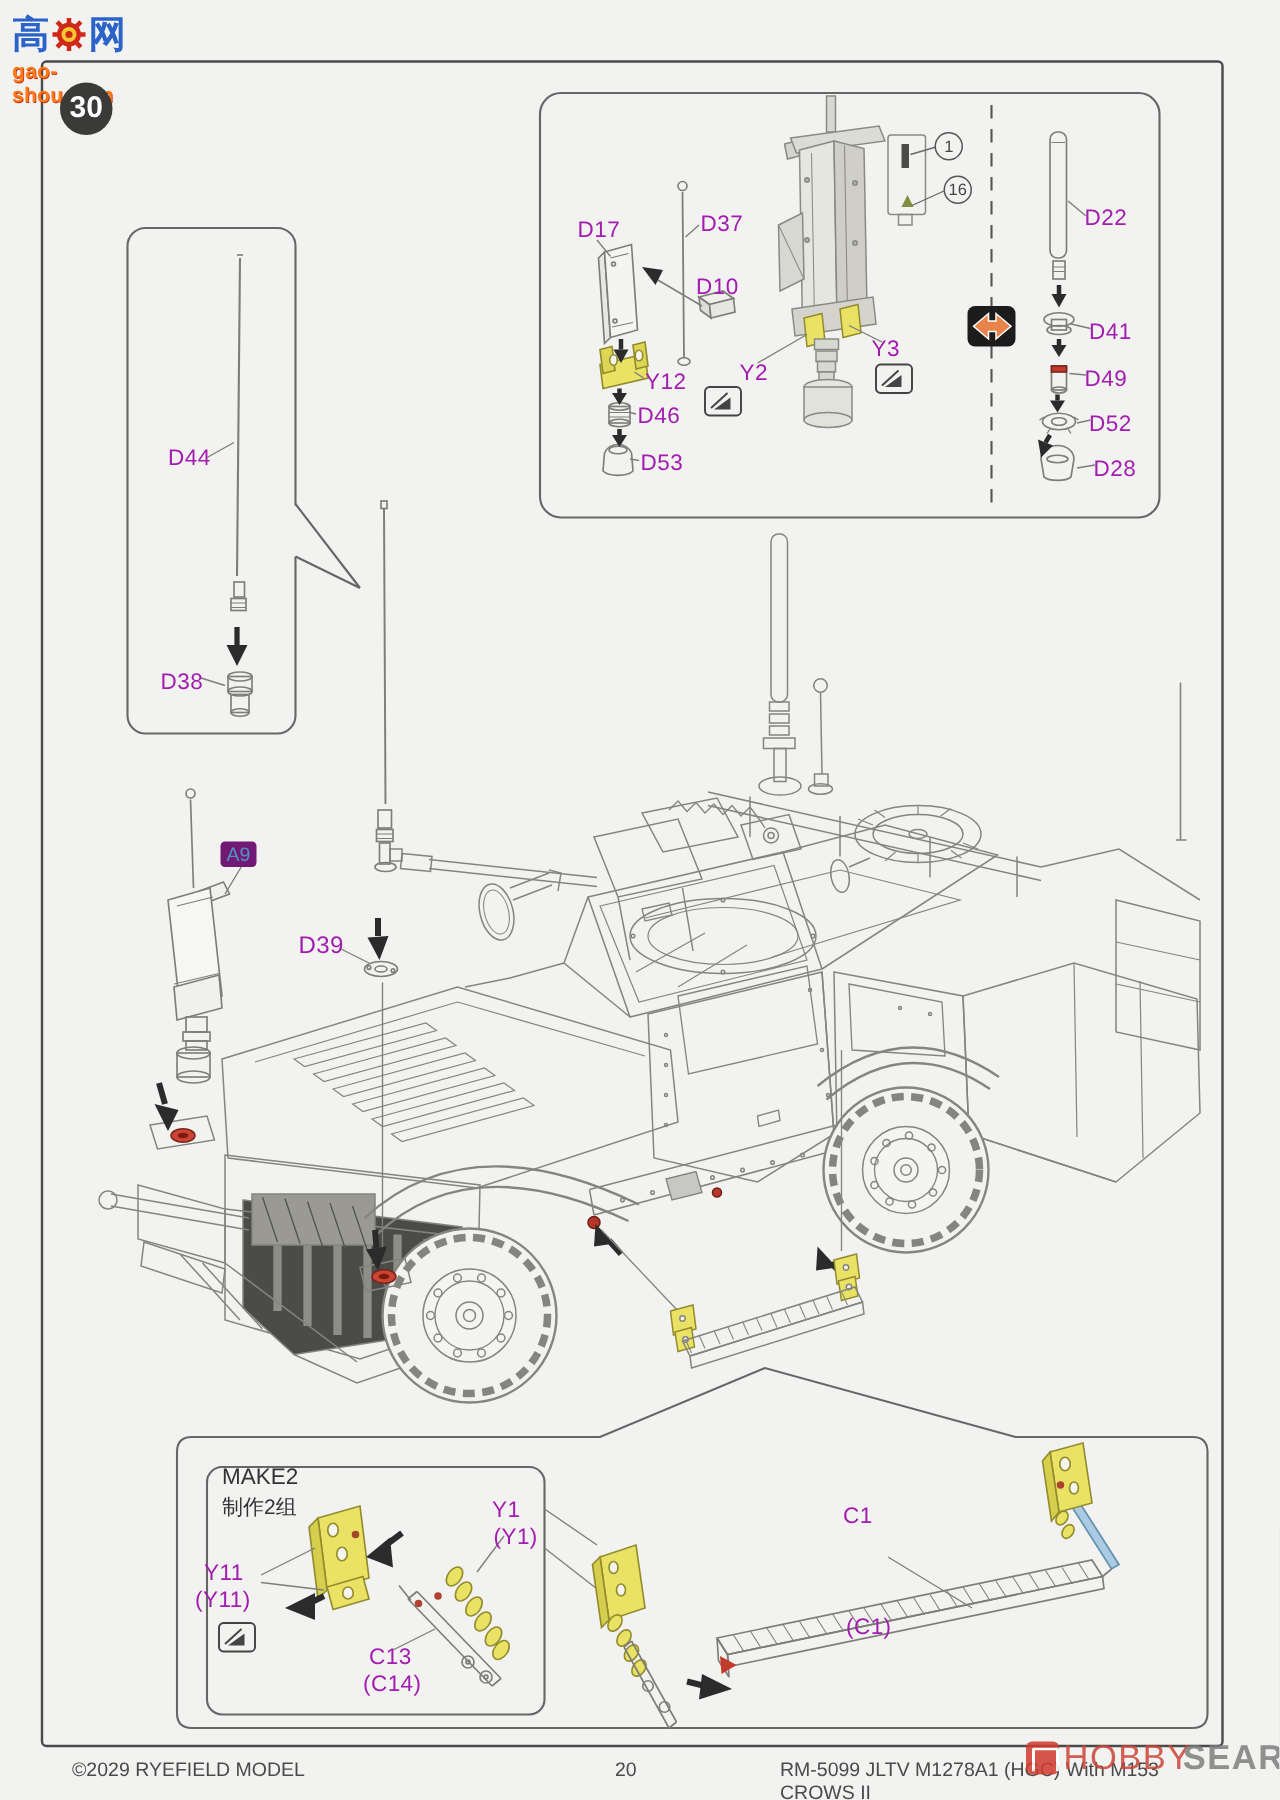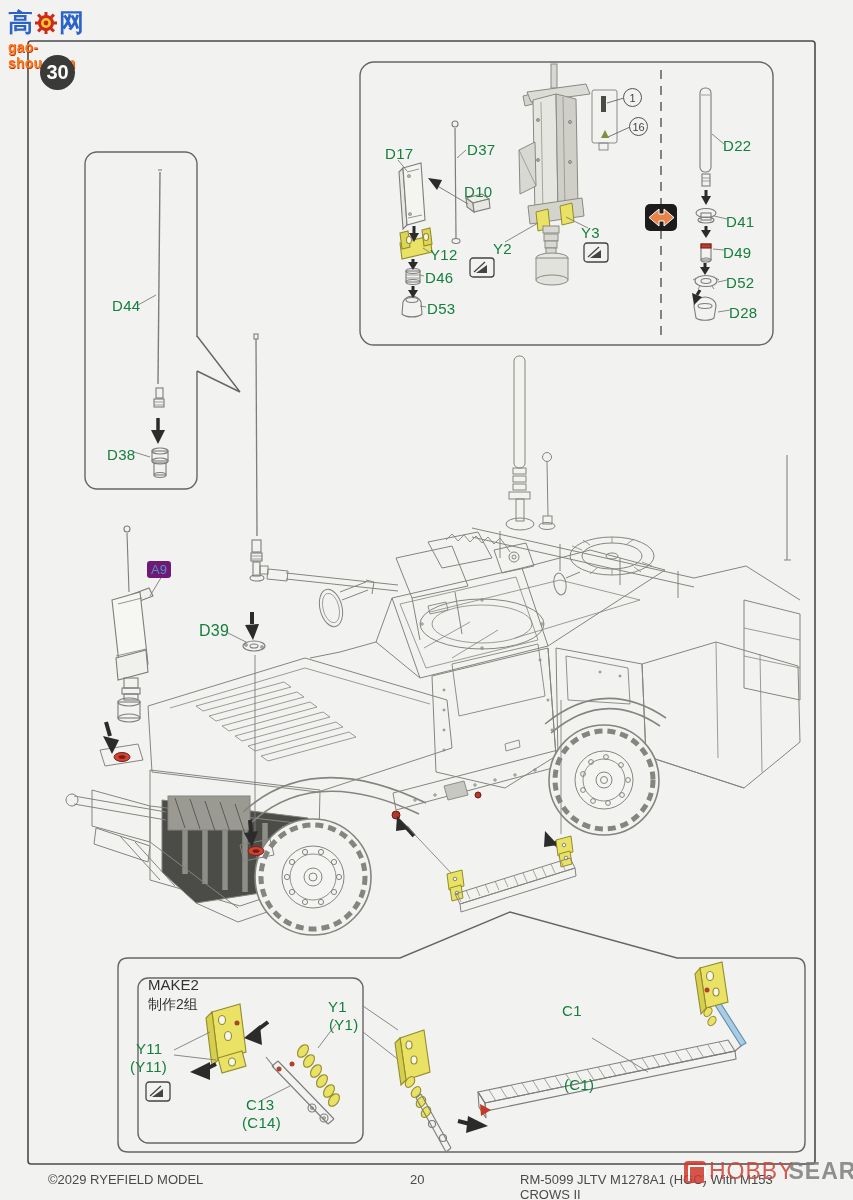--- a/index.html
+++ b/index.html
@@ -1,19 +1,19 @@
 <!DOCTYPE html>
 <html><head>
 <meta charset="utf-8">
 <style>
   html,body{margin:0;padding:0;background:#e8e8e6;}
   .page{position:relative;width:853px;height:1200px;background:#f2f2f0;overflow:hidden;
         font-family:"Liberation Sans","DejaVu Sans",sans-serif;}
   svg.art{position:absolute;left:0;top:0;width:853px;height:1200px;}
-  .lbl{position:absolute;font-size:15px;color:#15803d;white-space:nowrap;letter-spacing:.3px;}
+  .lbl{position:absolute;font-size:15px;color:#a21caf;white-space:nowrap;letter-spacing:.3px;}
   .lbl.big{font-size:16px;}
   .step-badge{position:absolute;left:40px;top:55px;width:35px;height:35px;border-radius:50%;
         background:#3a3a38;color:#fff;font-size:20px;font-weight:bold;display:flex;
         align-items:center;justify-content:center;}
   .badge-a9{position:absolute;left:147px;top:561px;background:#701a75;color:#4f94c4;
         font-size:13px;font-weight:normal;padding:0 4px;border-radius:3px;line-height:17px;}
   .circ{position:absolute;width:17px;height:17px;border:1.3px solid #555;border-radius:50%;
         font-size:11px;color:#444;display:flex;align-items:center;justify-content:center;background:#f2f2f0;}
   .make-note{position:absolute;font-size:15px;color:#333;}
   .make-note.zh{font-size:14px;}

